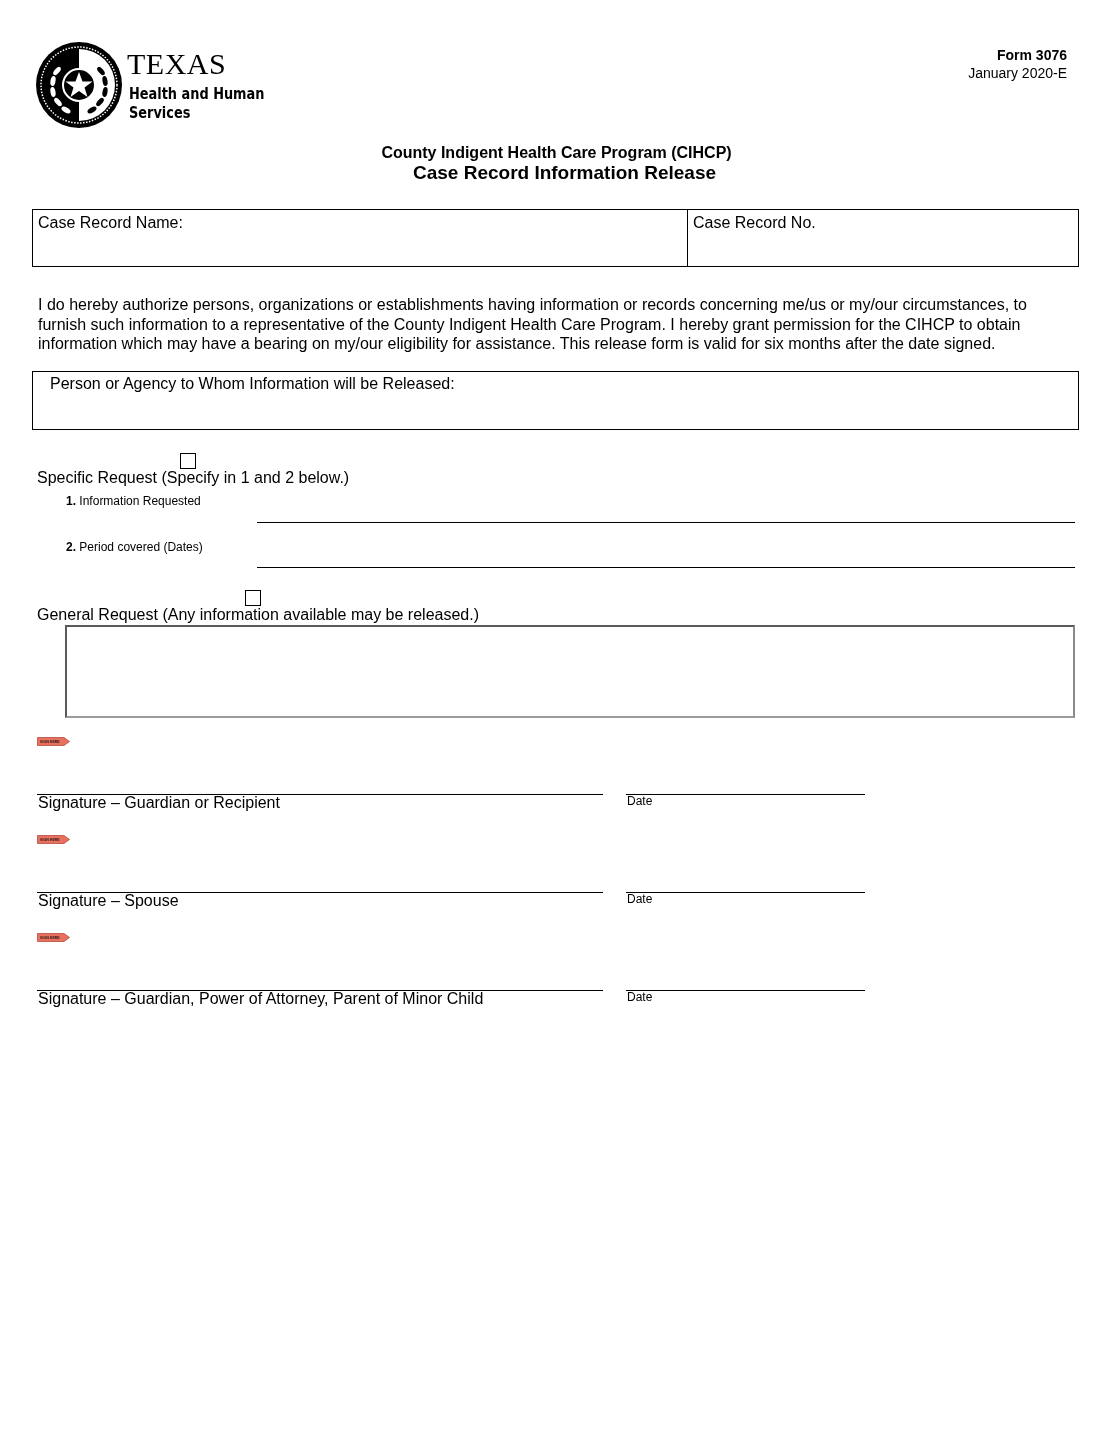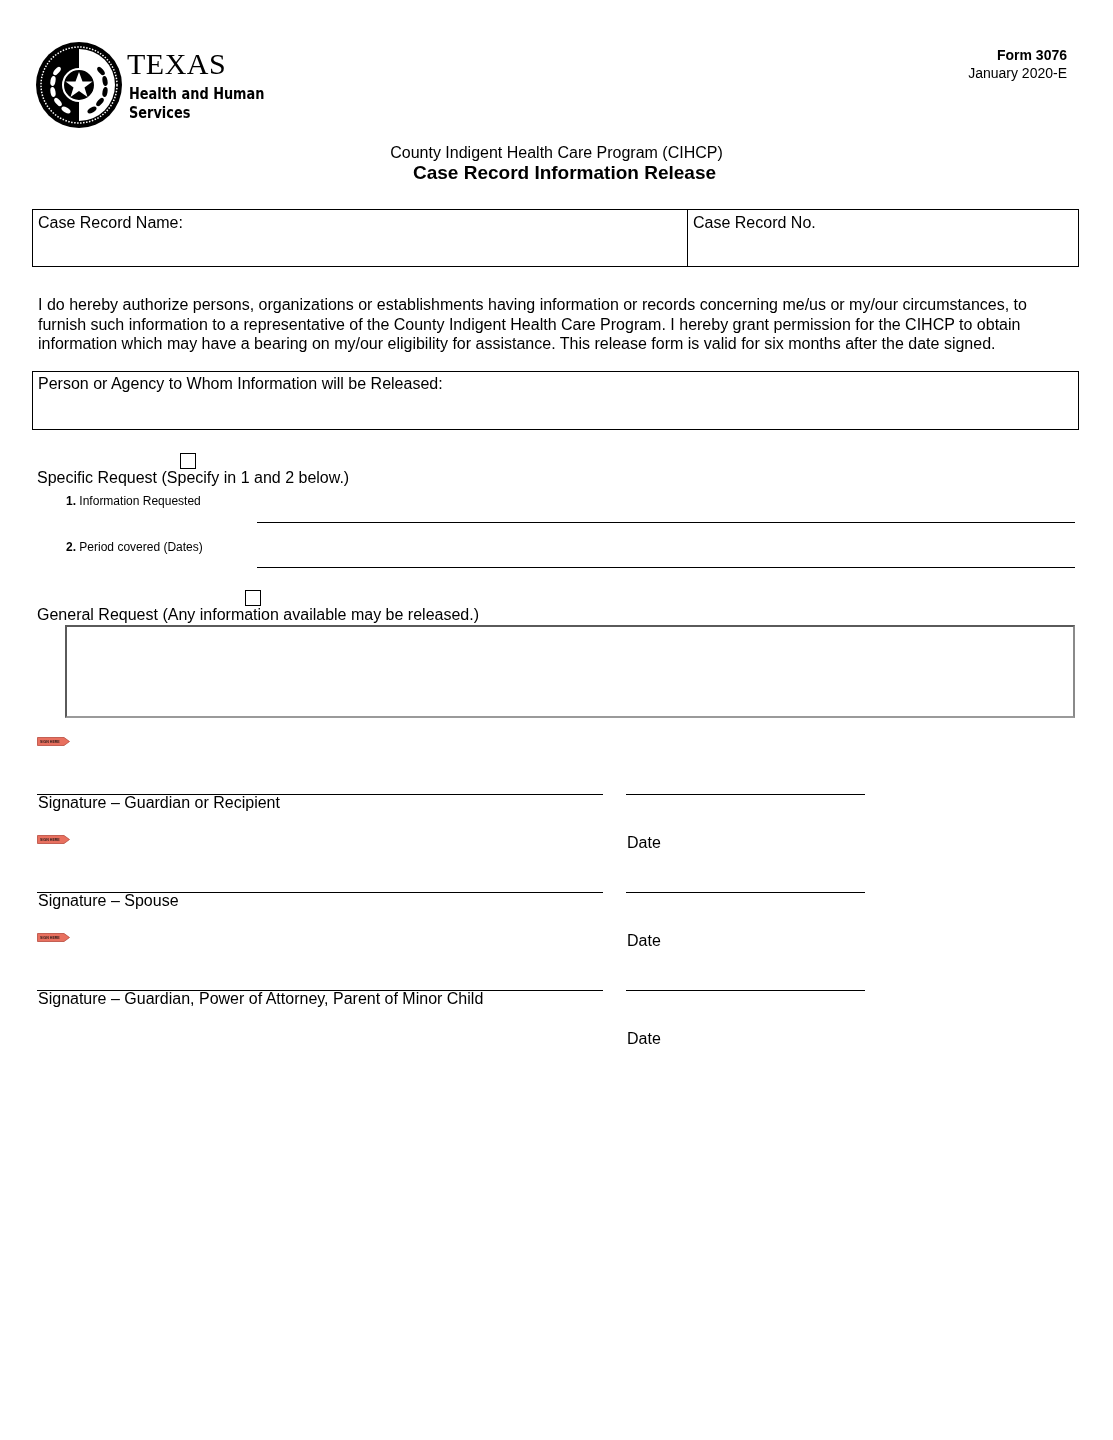--- a/index.html
+++ b/index.html
@@ -10,35 +10,35 @@
     .logo { left: 35px; top: 41px; width: 230px; height: 90px; }
     .seal { position: absolute; left: 0; top: 0; width: 88px; height: 88px; }
     .logo-texas { position: absolute; left: 92px; top: 8px; font-family: "Liberation Serif", serif; font-size: 30px; letter-spacing: 0.5px; line-height: 1; }
     .logo-hhs { position: absolute; left: 94px; top: 44px; font-family: "DejaVu Sans", sans-serif; font-weight: bold; font-size: 15px; line-height: 19px; transform: scaleX(0.86); transform-origin: left top; white-space: nowrap; }
 
     
     .form-id { right: 46px; top: 46px; text-align: right; font-size: 14px; line-height: 18px; }
     .form-id .num { font-weight: bold; }
 
     
-    .program { left: 0; width: 1113px; top: 144px; text-align: center; font-size: 16px; }
+    .program { left: 0; width: 1113px; top: 144px; text-align: center; font-size: 16px; font-weight: bold; }
     .title { left: 0; width: 1113px; top: 162px; text-align: center; font-size: 19px; font-weight: bold; margin-left: 8px; }
 
     
     .case-box { left: 32px; top: 209px; width: 1047px; height: 58px; border: 1px solid #000; box-sizing: border-box; display: flex; }
     .case-cell { box-sizing: border-box; padding: 4px 5px; font-size: 16px; height: 100%; }
     .case-name { width: 655px; border-right: 1px solid #000; }
     .case-no { flex: 1; }
     .case-cell input { display: block; border: none; outline: none; width: 100%; background: transparent; font-family: "Liberation Sans", sans-serif; font-size: 15px; margin-top: 4px; height: 20px; }
 
     
     .auth { left: 38px; top: 295px; width: 1040px; font-size: 16px; line-height: 19.5px; }
 
     
-    .person-box { left: 32px; top: 371px; width: 1047px; height: 59px; border: 1px solid #000; box-sizing: border-box; padding: 3px 5px; font-size: 16px; }
+    .person-box { left: 32px; top: 371px; width: 1047px; height: 59px; border: 1px solid #000; box-sizing: border-box; padding: 3px 17px; font-size: 16px; }
     .person-box input { display: block; border: none; outline: none; width: 100%; background: transparent; font-family: "Liberation Sans", sans-serif; font-size: 15px; margin-top: 5px; height: 20px; }
 
     
     .cb-row { left: 37px; display: flex; align-items: center; font-size: 16px; flex-direction: column; }
     .cb { width: 16px; height: 16px; border: 1px solid #000; box-sizing: border-box; margin-right: 10px; background: #fff; cursor: pointer; }
     .cb-specific { top: 453px; }
     .cb-general { top: 590px; }
 
     
     .num-label { left: 66px; font-size: 12px; }
@@ -49,21 +49,21 @@
     .general-area { left: 65px; top: 625px; width: 1010px; height: 93px; box-sizing: border-box; border: 2px solid #5a5a5a; border-right-color: #8a8a8a; border-bottom-color: #9a9a9a; background: #fff; resize: none; outline: none; font-family: "Liberation Sans", sans-serif; font-size: 15px; padding: 4px; }
 
     
     .sign-tag { left: 37px; width: 33px; height: 9px; }
     .sign-tag svg { display: block; }
 
     
     .sig-line { left: 37px; width: 566px; border-top: 1px solid #000; }
     .date-line { left: 626px; width: 239px; border-top: 1px solid #000; }
     .sig-label { left: 38px; font-size: 16px; }
-    .date-label { left: 627px; font-size: 16px; margin-top: 40px; }
+    .date-label { left: 627px; font-size: 12px; }
   </style>
 </head>
 <body>
 
 <div class="abs logo">
   <svg class="seal" viewBox="0 0 88 88">
     <circle cx="44" cy="44" r="43" fill="#000"></circle>
     <circle cx="44" cy="44" r="38" fill="none" stroke="#fff" stroke-width="1.5" stroke-dasharray="1.5 1.5"></circle>
     <path d="M44 8 A36 36 0 0 1 44 80 Z" fill="#fff"></path>
     <path d="M44 8 A36 36 0 0 0 44 80 Z" fill="#000"></path>

